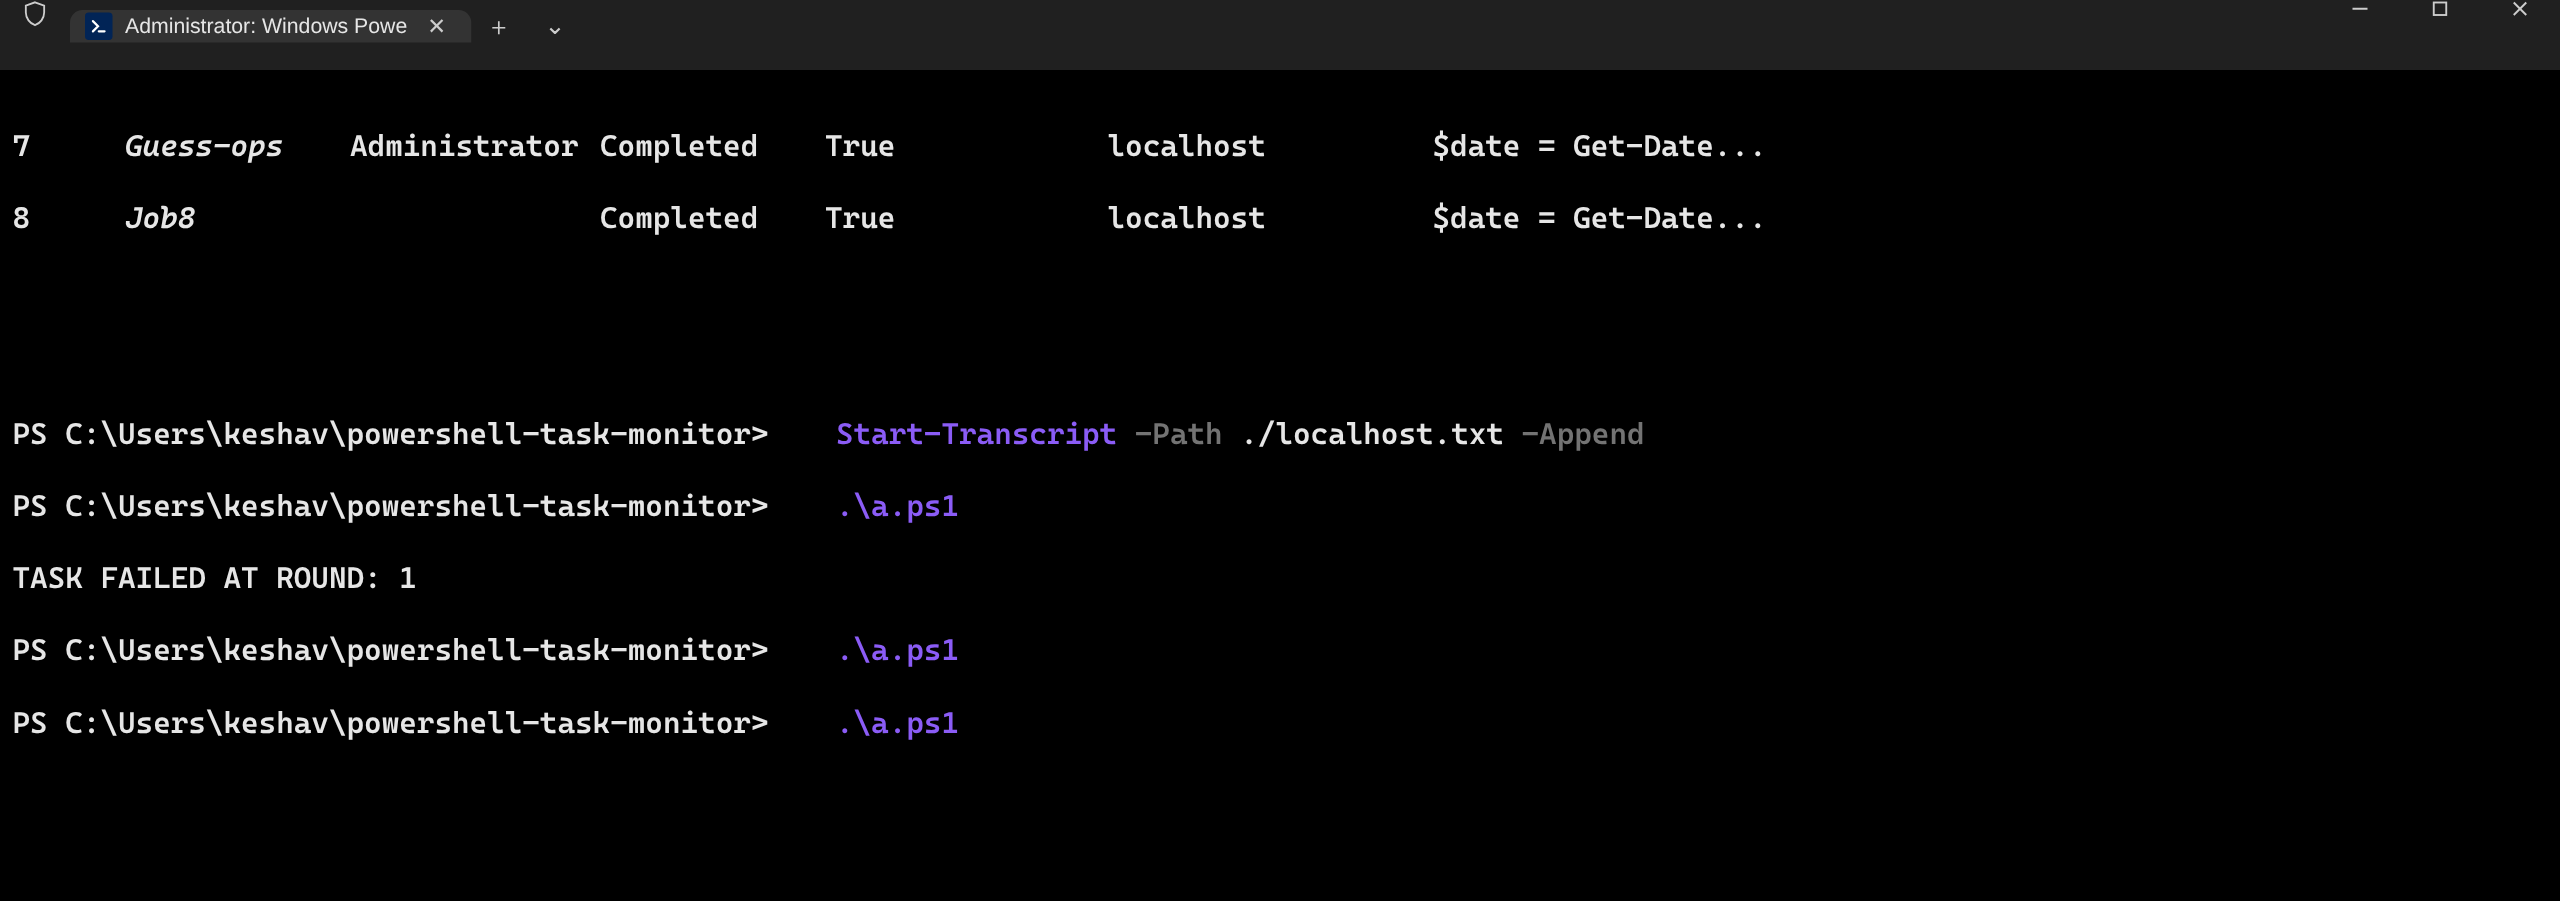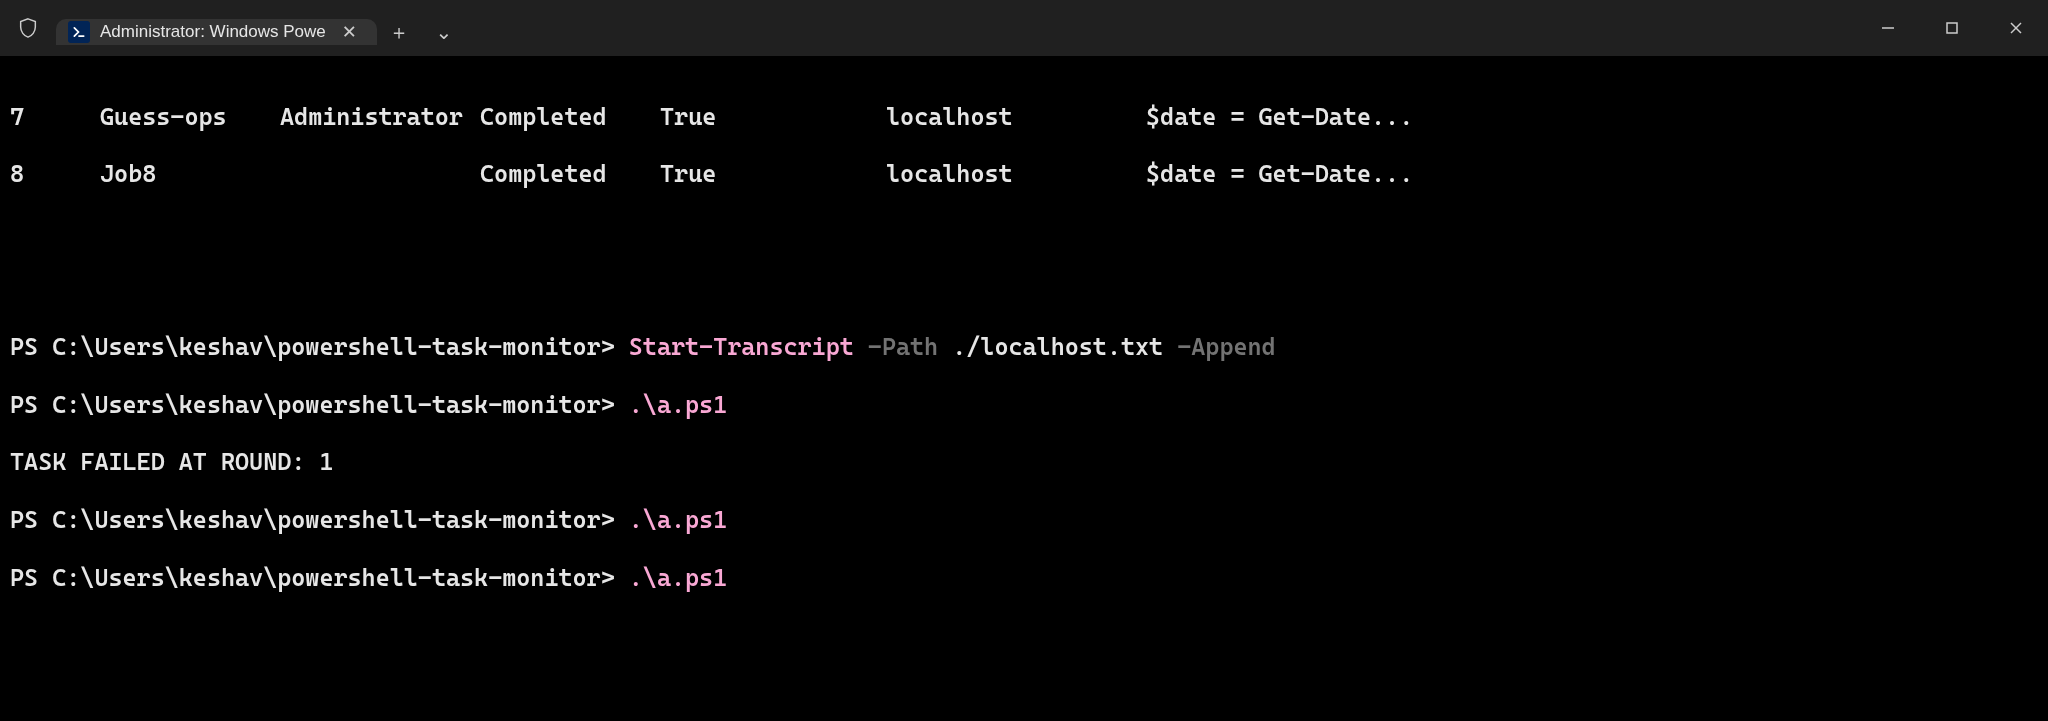--- a/index.html
+++ b/index.html
@@ -11,21 +11,21 @@
     height: 721px;
     overflow: hidden;
     font-size: 24px;
   }
 
   
   .titlebar {
     height: 56px;
     background: #202020;
     display: flex;
-    align-items: center;
+    align-items: flex-start;
     user-select: none;
   }
   .titlebar .shield {
     width: 56px;
     display: flex;
     align-items: center;
     justify-content: center;
     color: #ccc;
   }
   .tab {
@@ -81,27 +81,27 @@
   .winbtn svg { width:14px; height:14px; stroke:#ccc; stroke-width:1.5; fill:none; }
 
   
   .term {
     padding: 18px 10px 0 10px;
     white-space: pre;
     line-height: 1.20;
     letter-spacing: 0px;
     font-weight: 600;
   }
-  .yellow { color:#f9a8d4; }
+  .yellow { color:#8b5cf6;margin-left:40px; }
   .grey   { color:#737373; }
   .white  { color:#e6e6e6; }
 
   .tblrow { display:flex; }
   .c-id    { width: 90px;  }
-  .c-name  { width: 180px; }
+  .c-name  { width: 180px; font-style: italic; }
   .c-type  { width: 200px; }
   .c-state { width: 180px; }
   .c-has   { width: 210px; }
   .c-loc   { width: 260px; margin-left: 16px; }
   .c-cmd   { flex:1; }
 
   .line { display:block; }
 </style>
 </head>
 <body>

